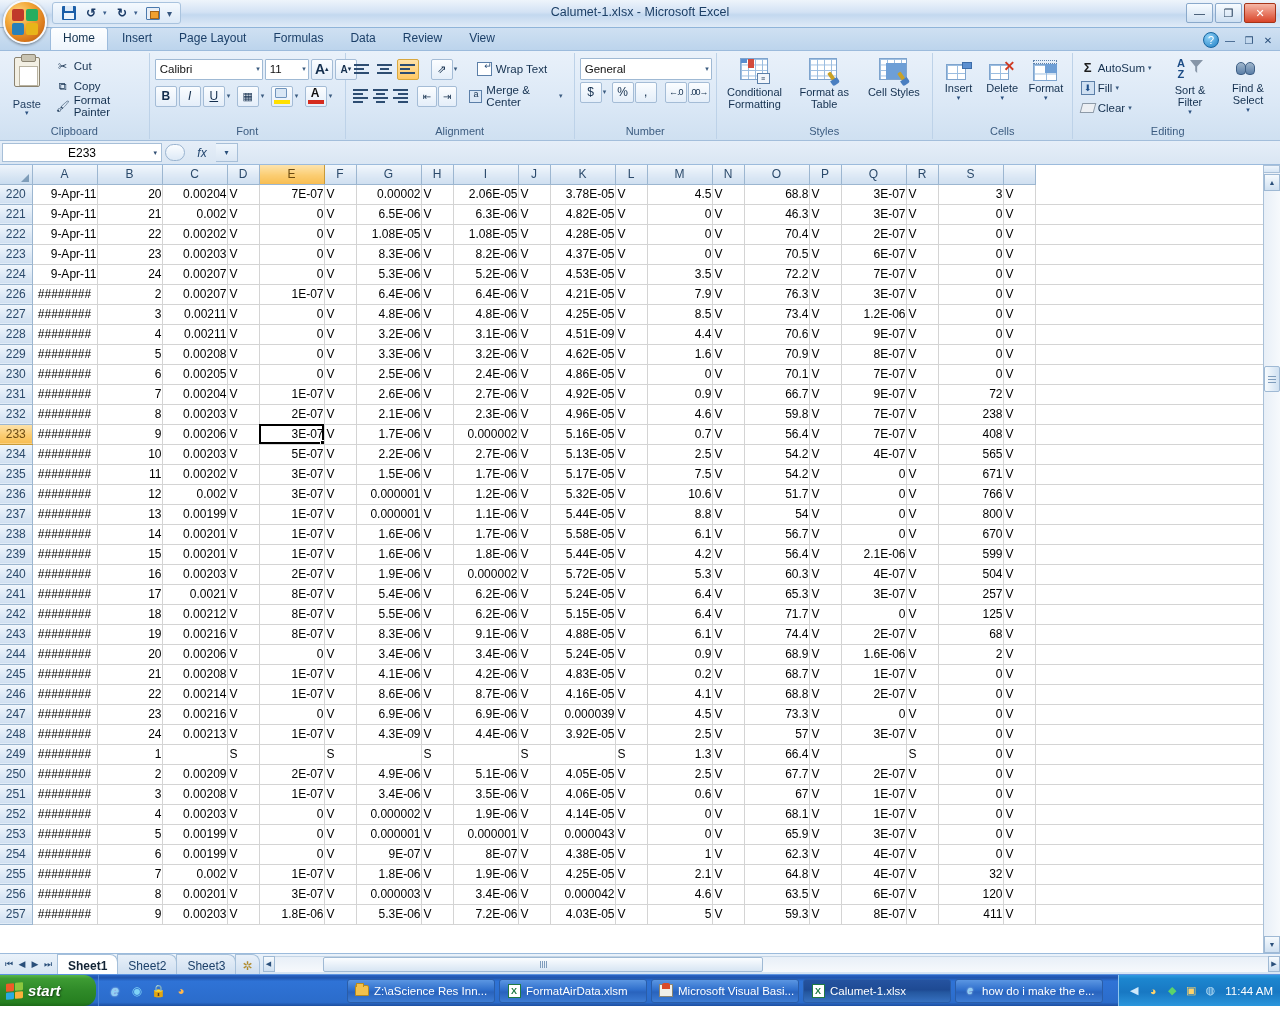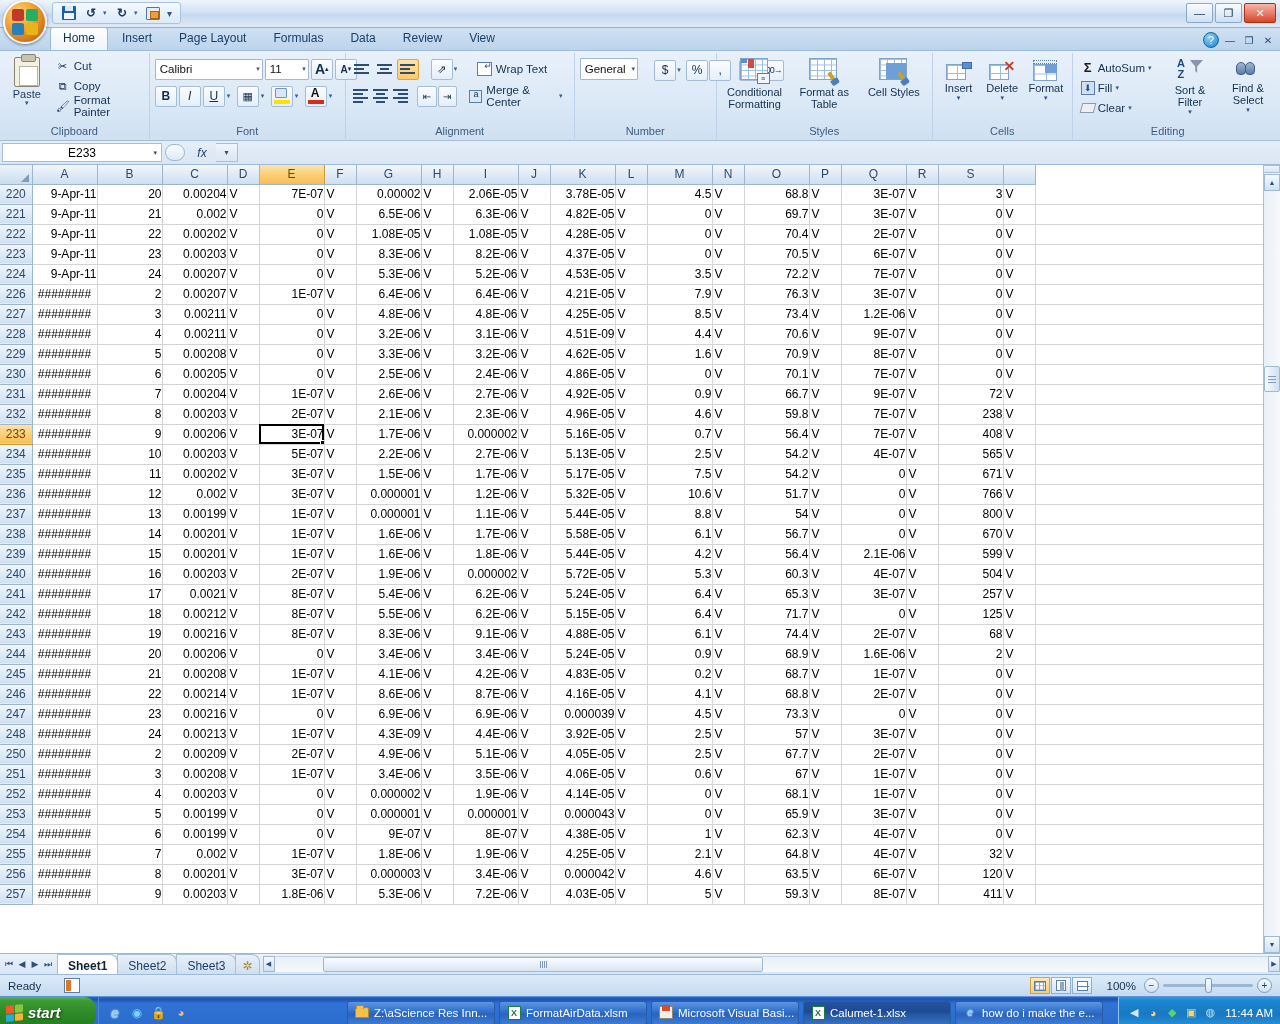--- a/index.html
+++ b/index.html
@@ -116,21 +116,21 @@
   .rgroup .glabel {
     text-align:center; font-size:11px; color:#3c5c80; height:15px; line-height:15px;
     position: relative;
   }
 
   
   .clip-paste { width:48px; display:flex;flex-direction:column;align-items:center;padding-top:2px;}
   .paste-ico { width:26px;height:30px;background:#f3f0e4;border:1px solid #8b8370;border-radius:2px;position:relative;}
   .paste-ico::before{content:"";position:absolute;left:6px;top:-4px;width:13px;height:6px;background:#c9c4b2;border:1px solid #8b8370;border-radius:2px;}
   .paste-ico::after{content:"";position:absolute;left:4px;top:8px;width:17px;height:18px;background:#fff;border:1px solid #b9b3a1;}
-  .clip-paste .t{font-size:11px;color:#1d3a5c;margin-top:1px;}
+  .clip-paste .t{font-size:11px;color:#1d3a5c;margin-top:11px;}
   .clip-paste .dn{font-size:7px;color:#2b5180;line-height:6px;}
   .clip-items{display:flex;flex-direction:column;gap:2px;padding-left:4px;padding-top:2px;}
   .clip-item{display:flex;align-items:center;gap:4px;font-size:11.5px;color:#14304f;height:18px;padding:0 3px;}
   .ci-ico{width:14px;height:14px;display:flex;align-items:center;justify-content:center;font-size:11px;}
 
   
   .fontrow{display:flex;align-items:center;gap:2px;height:24px;}
   .combo{
     border:1px solid #9fb9d4;background:#fff;height:21px;display:flex;align-items:center;
     padding:0 2px 0 4px;font-size:11.5px;color:#111;border-radius:1px;
@@ -412,20 +412,21 @@
         </div>
       <div class="qbtn undo-ico">↺</div>
       <div class="tiny-arrow">▾</div>
       <div class="qbtn redo-ico">↻</div>
       <div class="tiny-arrow">▾</div>
       <div class="qbtn">
           <span class="print-ico"></span>
         </div>
       <div class="qat-more">▾</div>
     </div>
+    <div class="win-title">Calumet-1.xlsx - Microsoft Excel</div>
     <div class="win-btns">
       <div class="wb">—</div>
       <div class="wb">❐</div>
       <div class="wb close">✕</div>
     </div>
   </div>
 
   <div class="tabbar">
     <div class="tab active">Home</div>
     <div class="tab">Insert</div>
@@ -589,21 +590,21 @@
             <span class="mc-ico"></span>
             <span>Merge &amp; Center</span>
             <span class="drop-car">▾</span>
           </div>
         </div>
       </div>
       <div class="glabel">Alignment</div>
     </div>
 
     <div class="rgroup" style="width:142px">
-      <div class="rbody" style="flex-direction:row;gap:16px;padding-top:3px">
+      <div class="rbody" style="flex-direction:column;gap:0;padding-top:3px">
         <div class="combo" style="width:132px;height:22px">
           <span>General</span>
           <span class="ca">▾</span>
         </div>
         <div class="alignrow">
           <div class="sqbtn bordered">$</div>
           <div class="drop-car">▾</div>
           <div class="sqbtn bordered">%</div>
           <div class="sqbtn bordered">,</div>
           <div style="width:6px"></div>
@@ -821,21 +822,21 @@
             <td class="cell">0</td>
             <td class="cell flag">V</td>
             <td class="cell">6.5E-06</td>
             <td class="cell flag">V</td>
             <td class="cell">6.3E-06</td>
             <td class="cell flag">V</td>
             <td class="cell">4.82E-05</td>
             <td class="cell flag">V</td>
             <td class="cell">0</td>
             <td class="cell flag">V</td>
-            <td class="cell">69.7</td>
+            <td class="cell">46.3</td>
             <td class="cell flag">V</td>
             <td class="cell">3E-07</td>
             <td class="cell flag">V</td>
             <td class="cell">0</td>
             <td class="cell flag">V</td>
             <td class="cell"></td>
           </tr>
           <tr>
             <td class="rowhead">222</td>
             <td class="cell">9-Apr-11</td>
@@ -1449,20 +1450,44 @@
             <td class="cell">4.4E-06</td>
             <td class="cell flag">V</td>
             <td class="cell">3.92E-05</td>
             <td class="cell flag">V</td>
             <td class="cell">2.5</td>
             <td class="cell flag">V</td>
             <td class="cell">57</td>
             <td class="cell flag">V</td>
             <td class="cell">3E-07</td>
             <td class="cell flag">V</td>
+            <td class="cell">0</td>
+            <td class="cell flag">V</td>
+            <td class="cell"></td>
+          </tr>
+          <tr>
+            <td class="rowhead">249</td>
+            <td class="cell hash" style="text-align: center;">########</td>
+            <td class="cell">1</td>
+            <td class="cell"></td>
+            <td class="cell flag">S</td>
+            <td class="cell"></td>
+            <td class="cell flag">S</td>
+            <td class="cell"></td>
+            <td class="cell flag">S</td>
+            <td class="cell"></td>
+            <td class="cell flag">S</td>
+            <td class="cell"></td>
+            <td class="cell flag">S</td>
+            <td class="cell">1.3</td>
+            <td class="cell flag">V</td>
+            <td class="cell">66.4</td>
+            <td class="cell flag">V</td>
+            <td class="cell"></td>
+            <td class="cell flag">S</td>
             <td class="cell">0</td>
             <td class="cell flag">V</td>
             <td class="cell"></td>
           </tr>
           <tr>
             <td class="rowhead">250</td>
             <td class="cell hash" style="text-align: center;">########</td>
             <td class="cell">2</td>
             <td class="cell">0.00209</td>
             <td class="cell flag">V</td>
@@ -1682,44 +1707,20 @@
       <div class="hs-left">◀</div>
       <div class="hs-trackinner">
         <div class="hs-thumb">
             <i></i>
           </div>
       </div>
       <div class="hs-right">▶</div>
     </div>
   </div>
 
-  <div class="statusbar">
-    <div class="st-ready">Ready</div>
-    <div class="st-ico"></div>
-    <div class="st-spacer"></div>
-    <div class="viewbtns">
-      <div class="vb on">
-          <span class="mini"></span>
-        </div>
-      <div class="vb">
-          <span class="page"></span>
-        </div>
-      <div class="vb">
-          <span class="brk"></span>
-        </div>
-    </div>
-    <div class="zoomlbl">100%</div>
-    <div class="zoomctl">
-      <div class="zbtn">−</div>
-      <div class="ztrack">
-          <div class="zthumb"></div>
-        </div>
-      <div class="zbtn">+</div>
-    </div>
-  </div>
 
   <div class="taskbar">
     <div class="startbtn">
       <span class="flagico">
           <i></i>
           <i></i>
           <i></i>
           <i></i>
         </span>
       <span>start</span>

